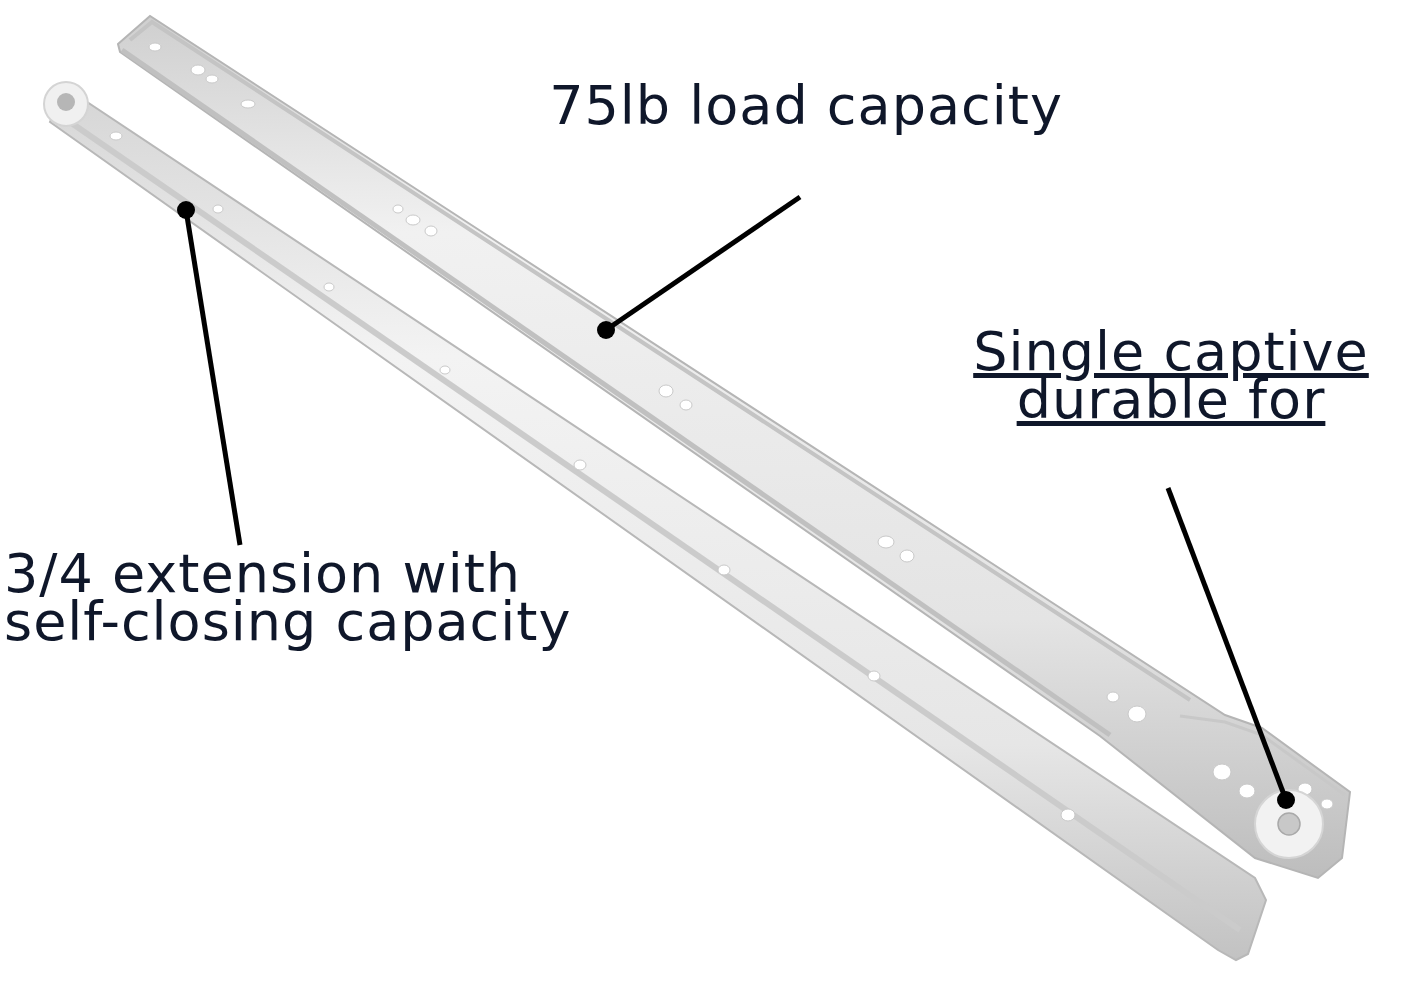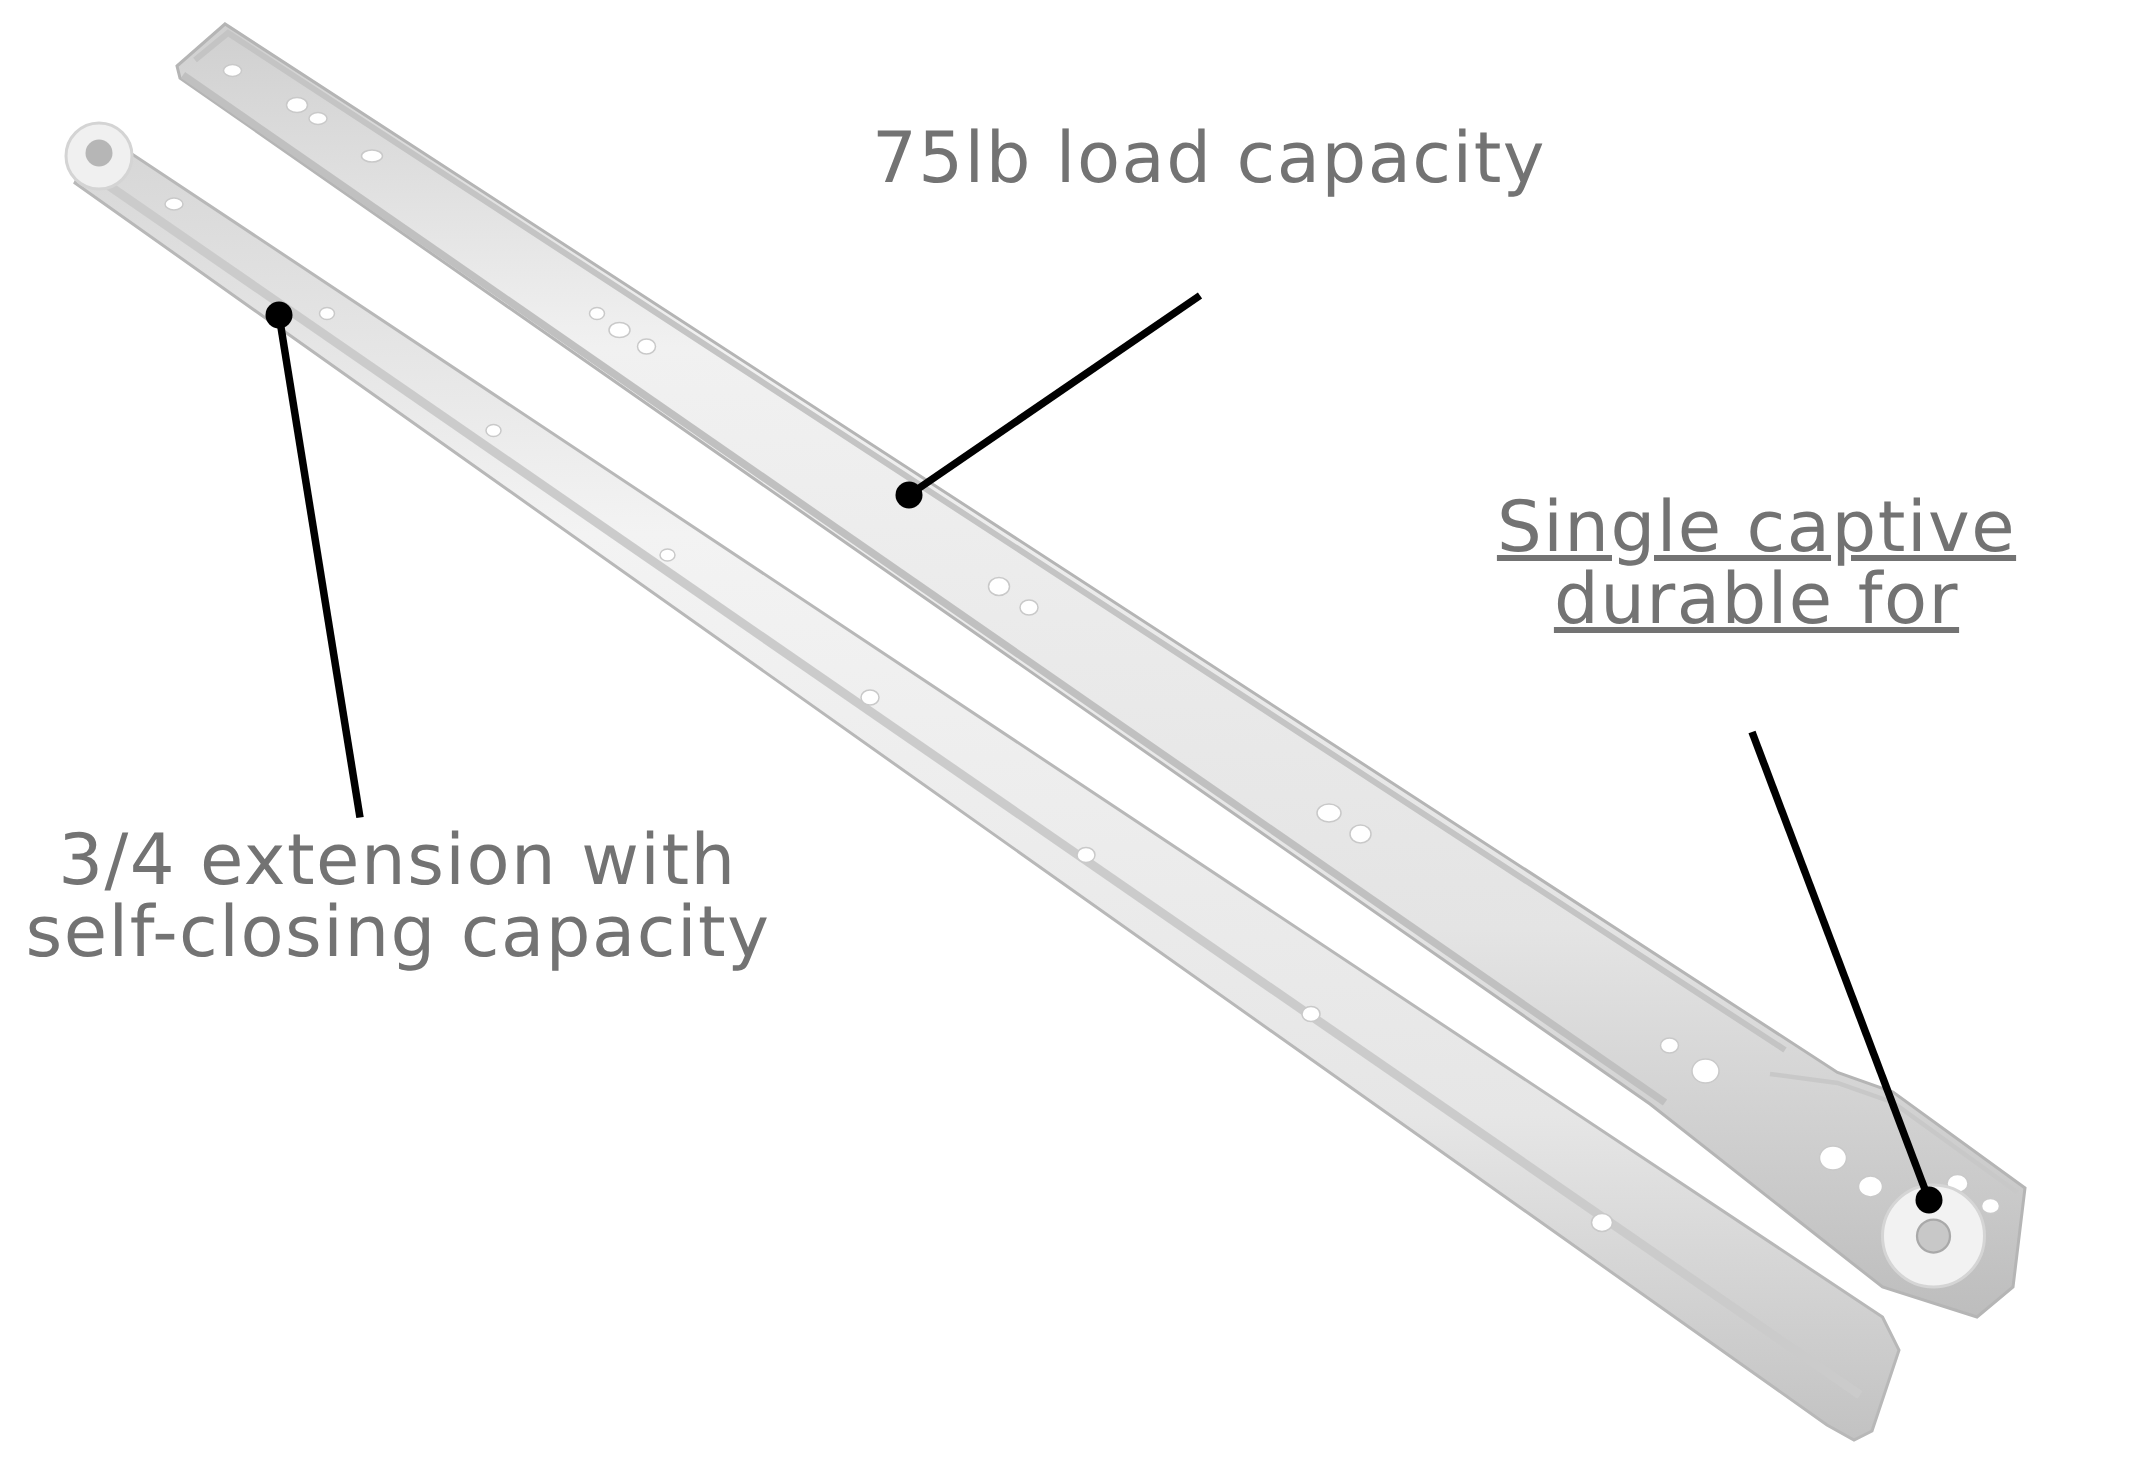--- a/index.html
+++ b/index.html
@@ -1,25 +1,25 @@
 <!DOCTYPE html>
 <html><head>
 <meta charset="utf-8">
 <style>
   html, body { margin: 0; padding: 0; background: #ffffff; }
   body { width: 1420px; height: 988px; position: relative; overflow: hidden;
          font-family: "DejaVu Sans", sans-serif; }
   #stage { position: absolute; left: 0; top: 0; width: 1420px; height: 988px; }
-  .callout { position: absolute; color: #737373; text-align: center;
-             font-family: "DejaVu Sans", sans-serif; font-size: 47px;
+  .callout { position: absolute; color: #0f172a; text-align: center;
+             font-family: "DejaVu Sans", sans-serif; font-size: 54px;
              line-height: 48px; letter-spacing: 1px; white-space: nowrap; }
   .callout span { display: block; }
   #callout-load { left: 486px; top: 82px; width: 640px; }
   #callout-roller { left: 936px; top: 328px; width: 470px; text-decoration: underline; }
-  #callout-extension { left: 17px; top: 550px; width: 496px; }
+  #callout-extension { left: 4px; top: 550px; width: 496px; }
 </style>
 </head>
 <body>
 
 <div id="stage">
   <svg width="1420" height="988" viewBox="0 0 1420 988" xmlns="http://www.w3.org/2000/svg">
     <defs>
       <linearGradient id="gRailA" x1="0" y1="0" x2="0" y2="1">
         <stop offset="0" stop-color="#cfcfcf"></stop>
         <stop offset="0.25" stop-color="#f1f1f1"></stop>

